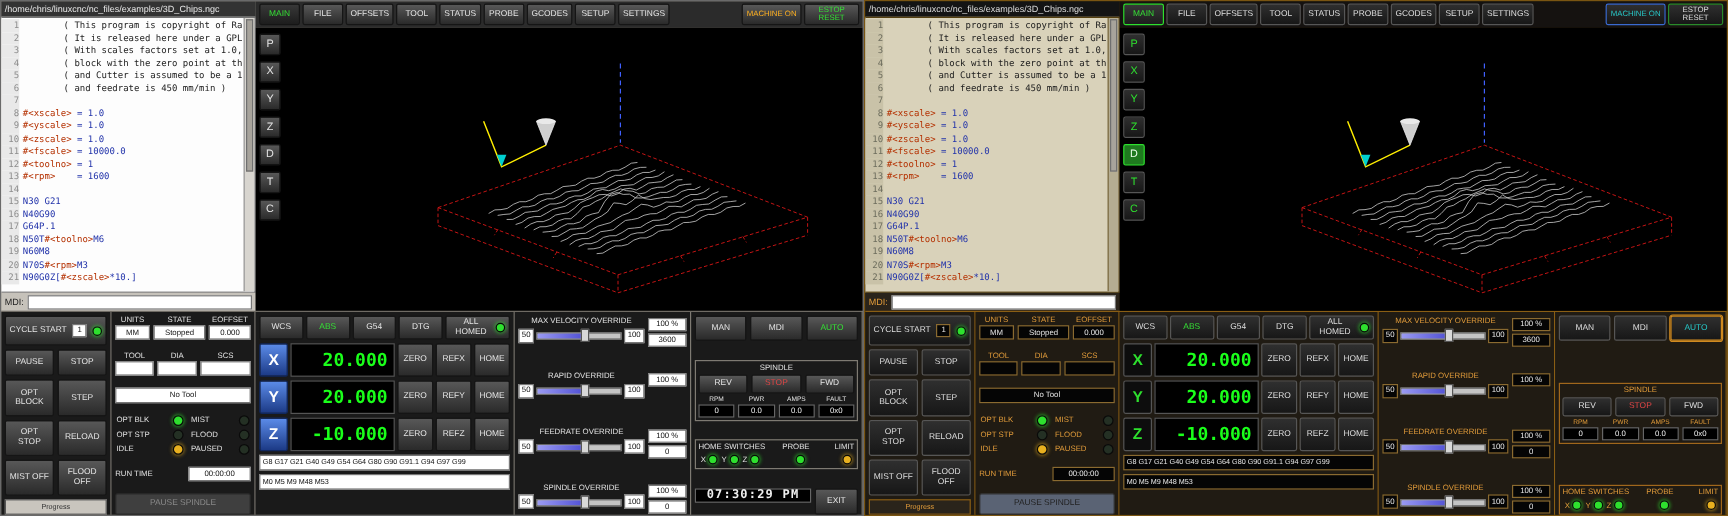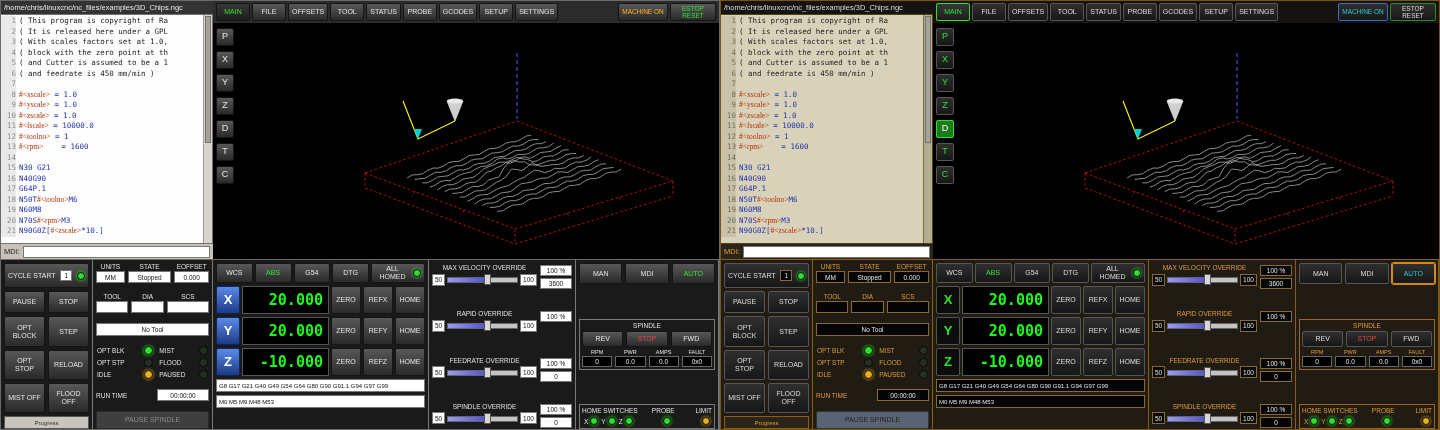--- a/index.html
+++ b/index.html
@@ -18,21 +18,21 @@
   
   .editor-col{width:212px;flex:none;display:flex;flex-direction:column;}
   .path-bar{height:13px;flex:none;background:#333;color:#e8e8e8;font-size:7.5px;line-height:13px;padding:0 3px;white-space:nowrap;overflow:hidden;}
   .pane--dark .path-bar{background:#141414;color:#ddd;}
   .gcode-box{flex:1;display:flex;background:#fdfdfd;border:1px solid #737373;border-left:none;overflow:hidden;}
   .pane--dark .gcode-box{background:#d9d2ba;border-color:#55400f;}
   .gcode-lines{flex:1;overflow:hidden;font:7.5px/10.5px "DejaVu Sans Mono",monospace;padding-top:1px;}
   .gl{white-space:pre;height:10.5px;}
   .ln{display:inline-block;width:15px;text-align:right;color:#8d8d8d;background:#e9e9e9;margin-right:3px;}
   .pane--dark .ln{background:#c9c2a8;color:#6d6d5d;}
-  .tk-cm{color:#1c1c1c;} .tk-var{color:#b43000;font-family:Liberation Serif, serif;} .tk-cd{color:#2233aa;}
+  .tk-cm{color:#1c1c1c;margin-left:34px;} .tk-var{color:#b43000;} .tk-cd{color:#2233aa;}
   .gcode-scrollbar{width:8px;flex:none;background:#d8d5cf;border-left:1px solid #999;position:relative;}
   .pane--dark .gcode-scrollbar{background:#b5ad92;border-left:1px solid #7a6a40;}
   .sb-thumb{position:absolute;top:1px;left:1px;right:1px;height:55%;background:#a7a39b;border:1px solid #6f6f6f;}
   .mdi-row{height:15px;flex:none;display:flex;align-items:center;gap:3px;background:#c6c2ba;padding:0 3px;font-size:7.5px;color:#222;}
   .pane--dark .mdi-row{background:#2a241b;color:#e09b3a;}
   .mdi-input{flex:1;height:10px;border:1px solid #777;background:#fff;font-size:7.5px;padding:0 2px;}
 
   
   .view-col{flex:1;display:flex;flex-direction:column;}
   .tabbar{height:22px;flex:none;display:flex;align-items:stretch;gap:2px;background:#2b2b2b;padding:2px 3px;box-sizing:border-box;}
@@ -520,20 +520,24 @@
                 <span class="lbl">Z</span>
                 <span class="led small v-green"></span>
               </span>
           <span class="sw-spacer"></span>
           <span class="led small v-green"></span>
           <span class="sw-spacer"></span>
           <span class="led small v-amber"></span>
         </div>
       </div>
 
+      <div class="clockrow">
+        <div class="vbox lcd clock">07:30:29 PM</div>
+        <button class="btn exit-btn">EXIT</button>
+      </div>
     </div>
 
   </div>
 </div>
 
 <div class="pane pane--dark">
 
   <div class="top">
 
     <div class="editor-col">

